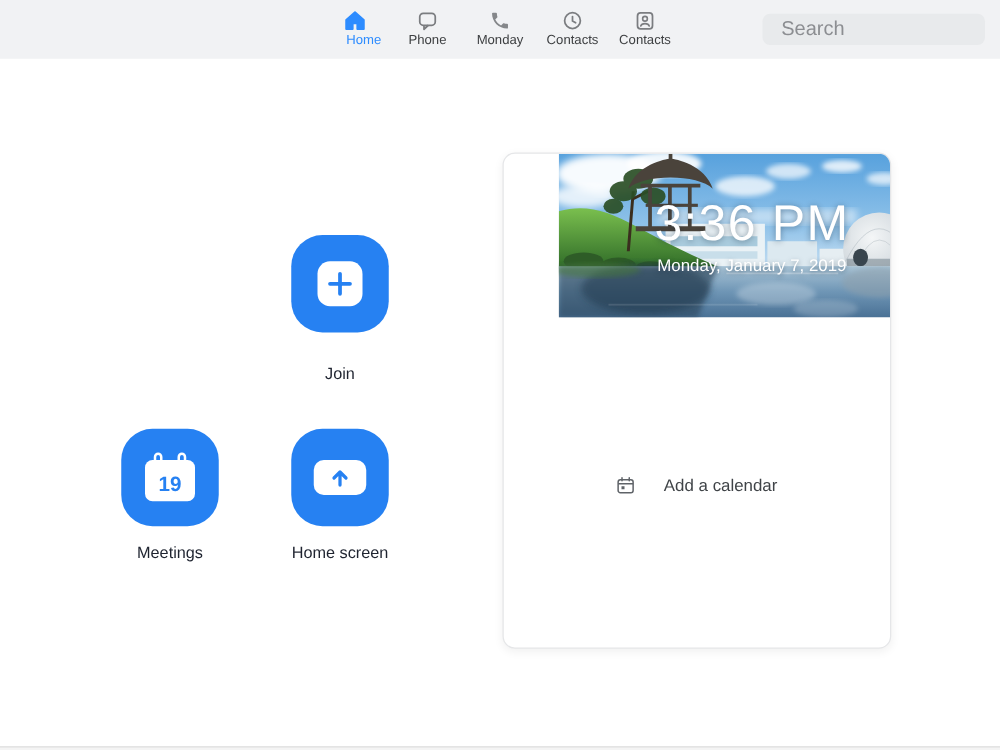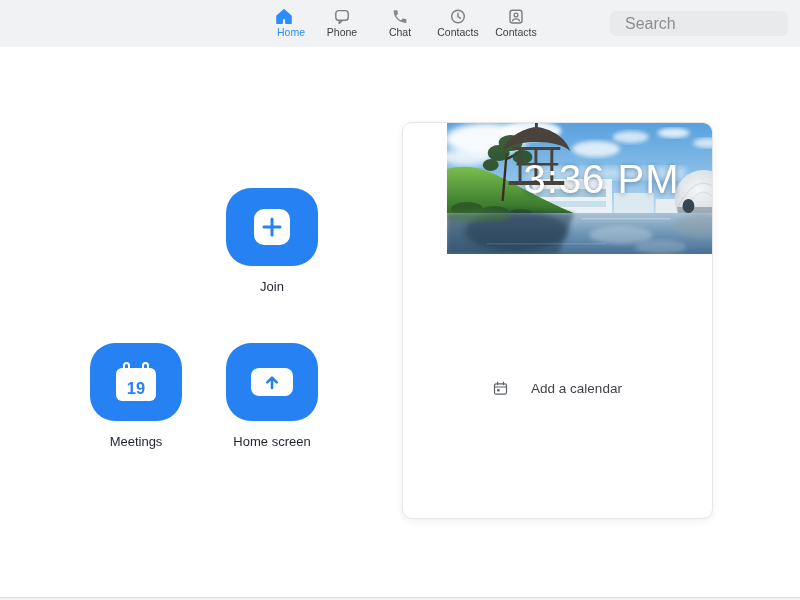--- a/index.html
+++ b/index.html
@@ -17,23 +17,23 @@
   .tab.active .tab-label { color:#2D8CFF;padding-left:14px; }
 
   .search-box { position:absolute; left:610px; top:11px; width:178px; height:25px;
     background:#E8EAEC; border-radius:6px; display:flex; align-items:center; padding:0 9px; gap:6px; }
   .search-box input { flex:1; border:none; background:transparent; outline:none;
     font-family:"Liberation Sans",sans-serif; font-size:16px; color:#3c3e41; }
   .search-box input::placeholder { color:#8C8E92; }
 
   
   .action { position:absolute; width:78px; display:flex; flex-direction:column; align-items:center; }
-  .pos-nm { left:97px; top:188px; } .pos-join { left:233px; top:188px; }
+  .pos-nm { left:97px; top:188px; } .pos-join { left:233px; top:188px;gap:12px; }
   .pos-sch { left:97px; top:343px; } .pos-ss { left:233px; top:343px; }
-  .tile { width:92px; height:78px; border-radius:25px; display:flex; align-items:center;
+  .tile { width:78px; height:78px; border-radius:25px; display:flex; align-items:center;
     justify-content:center; cursor:pointer; }
   .tile.orange { background:#F0682C; }
   .tile.blue { background:#2681F2; }
   .action-label { margin-top:13px; font-size:13px; color:#1F2430; white-space:nowrap;
     display:flex; align-items:center; gap:5px; }
 
   .plus-box { width:36px; height:36px; background:#fff; border-radius:10px;
     display:flex; align-items:center; justify-content:center; }
   .share-box { width:42px; height:28px; background:#fff; border-radius:8px;
     display:flex; align-items:center; justify-content:center; }
@@ -81,21 +81,21 @@
           <rect x="2.8" y="2.6" width="12.4" height="9.6" rx="2.8" fill="none" stroke="#7B7D80" stroke-width="1.4"></rect>
           <path d="M6.2 12.2 L6.2 15.4 L9.6 12.2" fill="none" stroke="#7B7D80" stroke-width="1.4" stroke-linejoin="round"></path>
         </svg>
         <span class="tab-label">Phone</span>
       </div>
 
       <div class="tab">
         <svg width="18" height="17" viewBox="0 0 24 24">
           <path d="M6.62 10.79c1.44 2.83 3.76 5.14 6.59 6.59l2.2-2.2c.27-.27.67-.36 1.02-.24 1.12.37 2.33.57 3.57.57.55 0 1 .45 1 1V20c0 .55-.45 1-1 1-9.39 0-17-7.61-17-17 0-.55.45-1 1-1h3.5c.55 0 1 .45 1 1 0 1.25.2 2.45.57 3.57.11.35.03.74-.25 1.02l-2.2 2.2z" fill="#85878A"></path>
         </svg>
-        <span class="tab-label">Chat</span>
+        <span class="tab-label">Monday</span>
       </div>
 
       <div class="tab">
         <svg width="18" height="17" viewBox="0 0 18 17">
           <circle cx="9" cy="8.5" r="6.3" fill="none" stroke="#7B7D80" stroke-width="1.4"></circle>
           <path d="M9 5.2 L9 8.8 L11.5 10.2" fill="none" stroke="#7B7D80" stroke-width="1.4" stroke-linecap="round"></path>
         </svg>
         <span class="tab-label">Contacts</span>
       </div>
 
@@ -257,20 +257,21 @@
           <ellipse cx="258" cy="103" rx="30" ry="12" fill="#8FA0AC" opacity="0.55" filter="url(#b2)"></ellipse>
           <ellipse cx="175" cy="112" rx="32" ry="9" fill="#E8F0F5" opacity="0.3" filter="url(#b2)"></ellipse>
           <ellipse cx="215" cy="124" rx="26" ry="7" fill="#E8F0F5" opacity="0.22" filter="url(#b2)"></ellipse>
           <rect x="135" y="95" width="90" height="1.4" fill="#ffffff" opacity="0.3"></rect>
           <rect x="40" y="120" width="120" height="1.5" fill="#ffffff" opacity="0.12"></rect>
         </g>
       </svg>
 
       <div class="clock-overlay">
         <div class="clock-time">3:36 PM</div>
+        <div class="clock-date">Monday, January 7, 2019</div>
       </div>
     </div>
 
     <div class="add-cal">
       <svg width="15" height="15" viewBox="0 0 15 15">
         <rect x="1.5" y="2.8" width="12" height="10.4" rx="1.8" fill="none" stroke="#5F6368" stroke-width="1.2"></rect>
         <line x1="1.5" y1="6" x2="13.5" y2="6" stroke="#5F6368" stroke-width="1.2"></line>
         <path d="M4.6 1.2 V3.6 M10.4 1.2 V3.6" stroke="#5F6368" stroke-width="1.2" stroke-linecap="round"></path>
         <rect x="4.2" y="8" width="2.4" height="2.4" fill="#5F6368"></rect>
       </svg>

